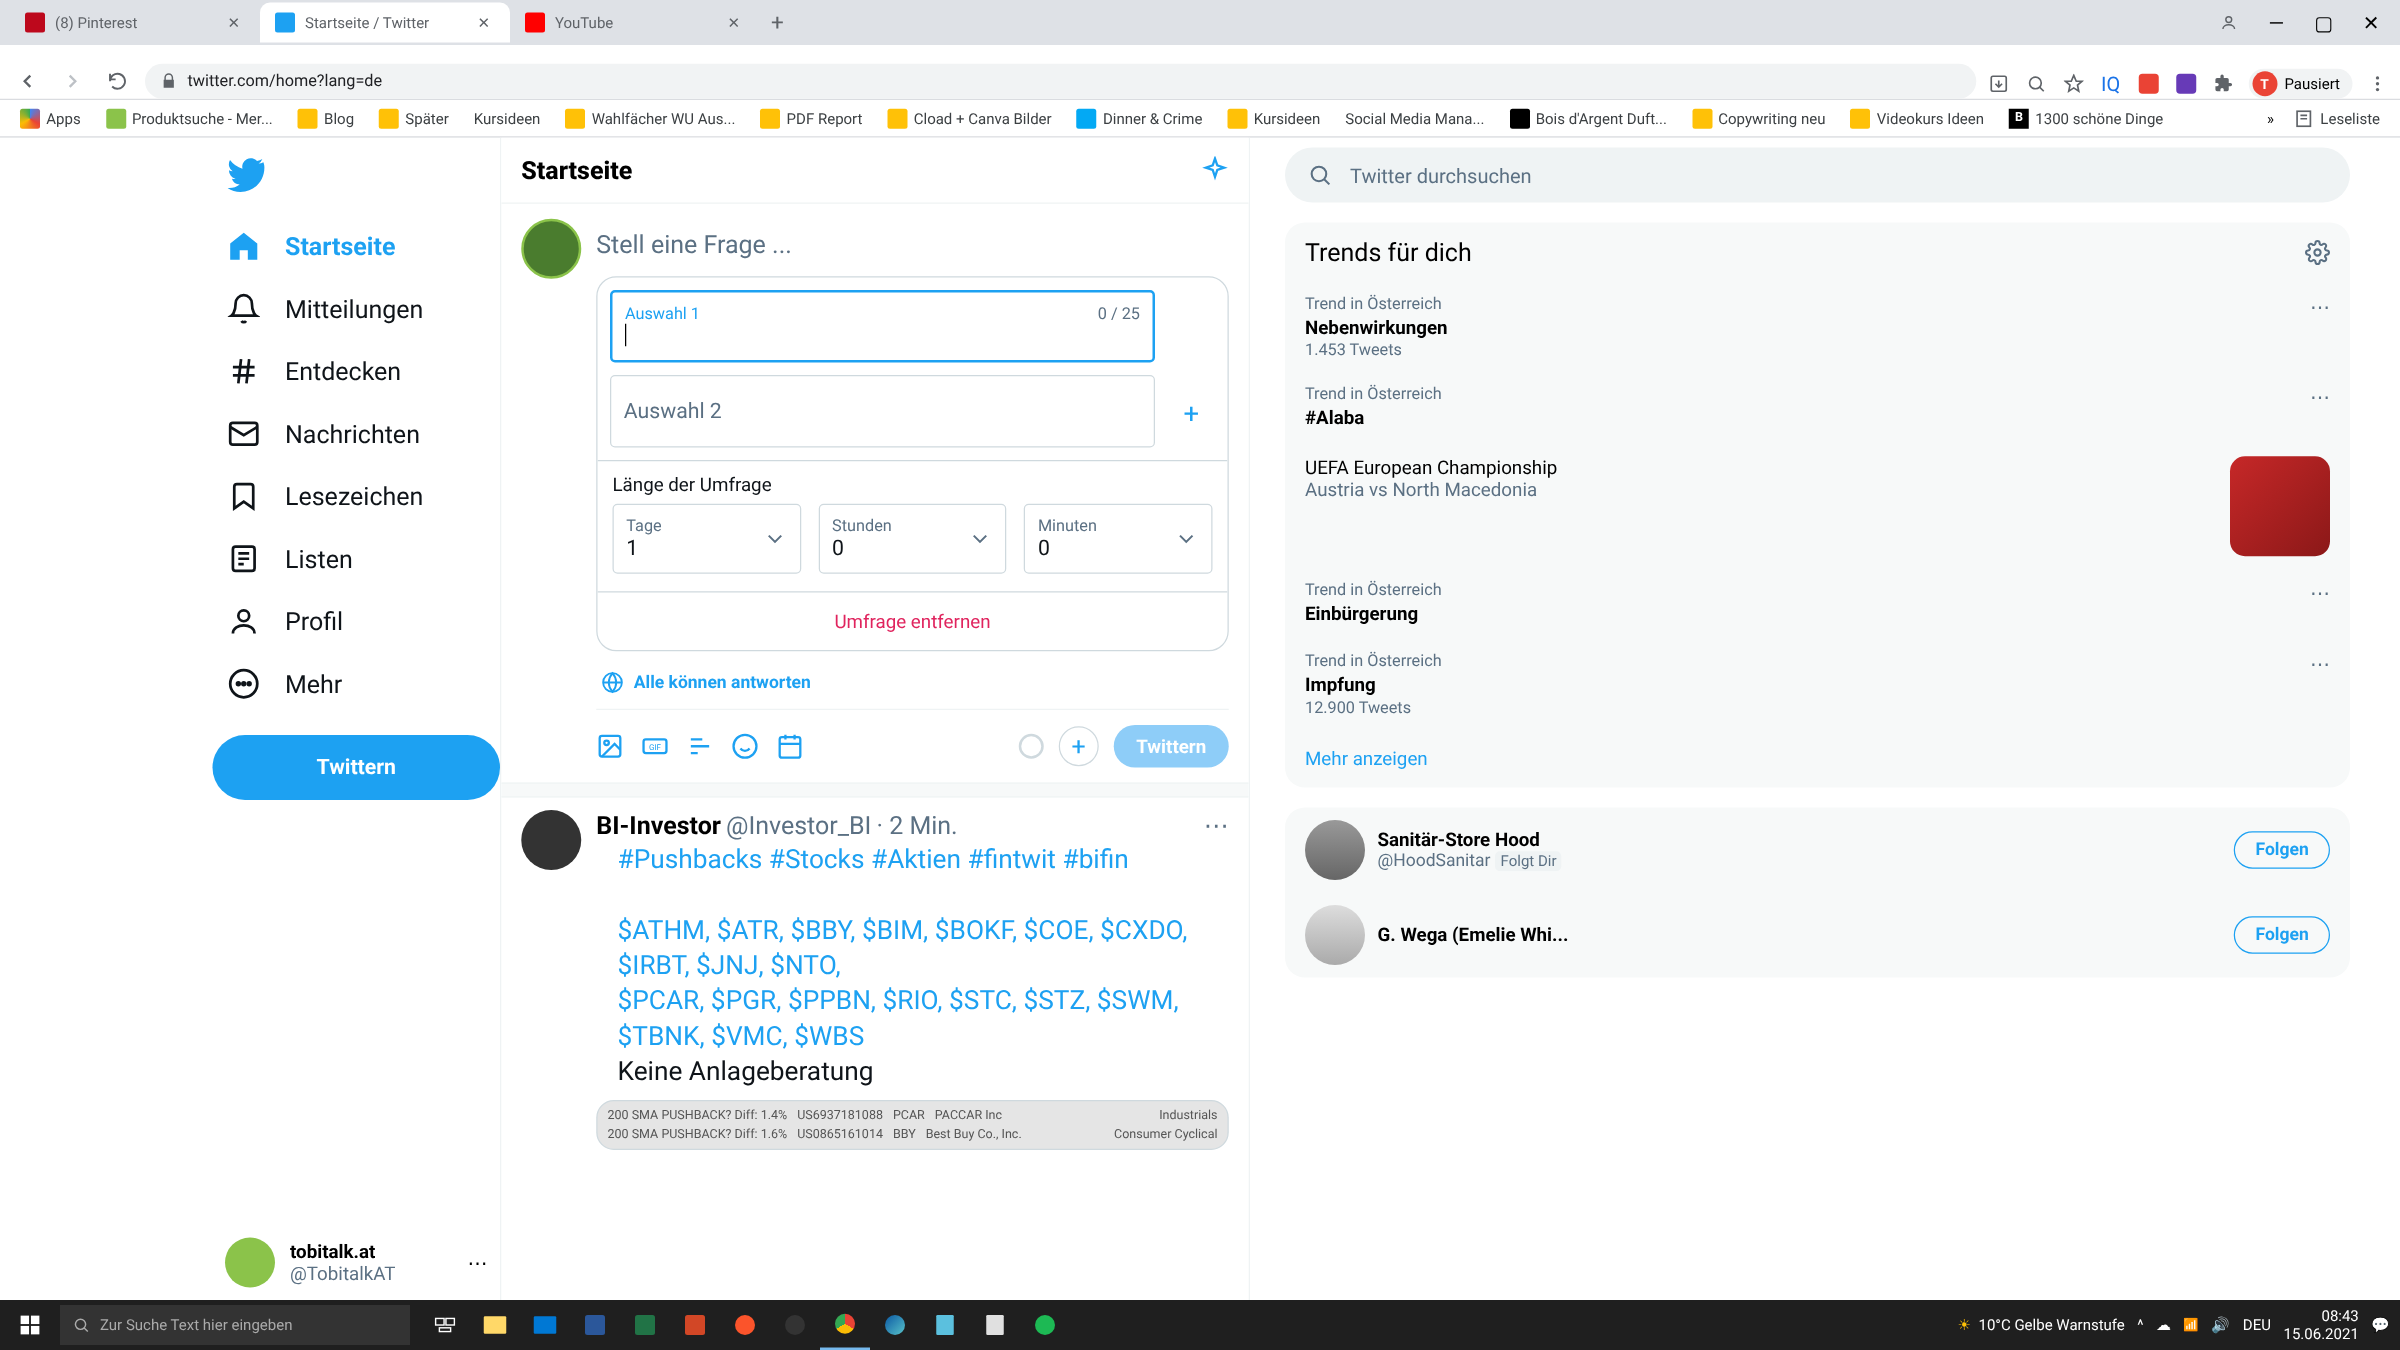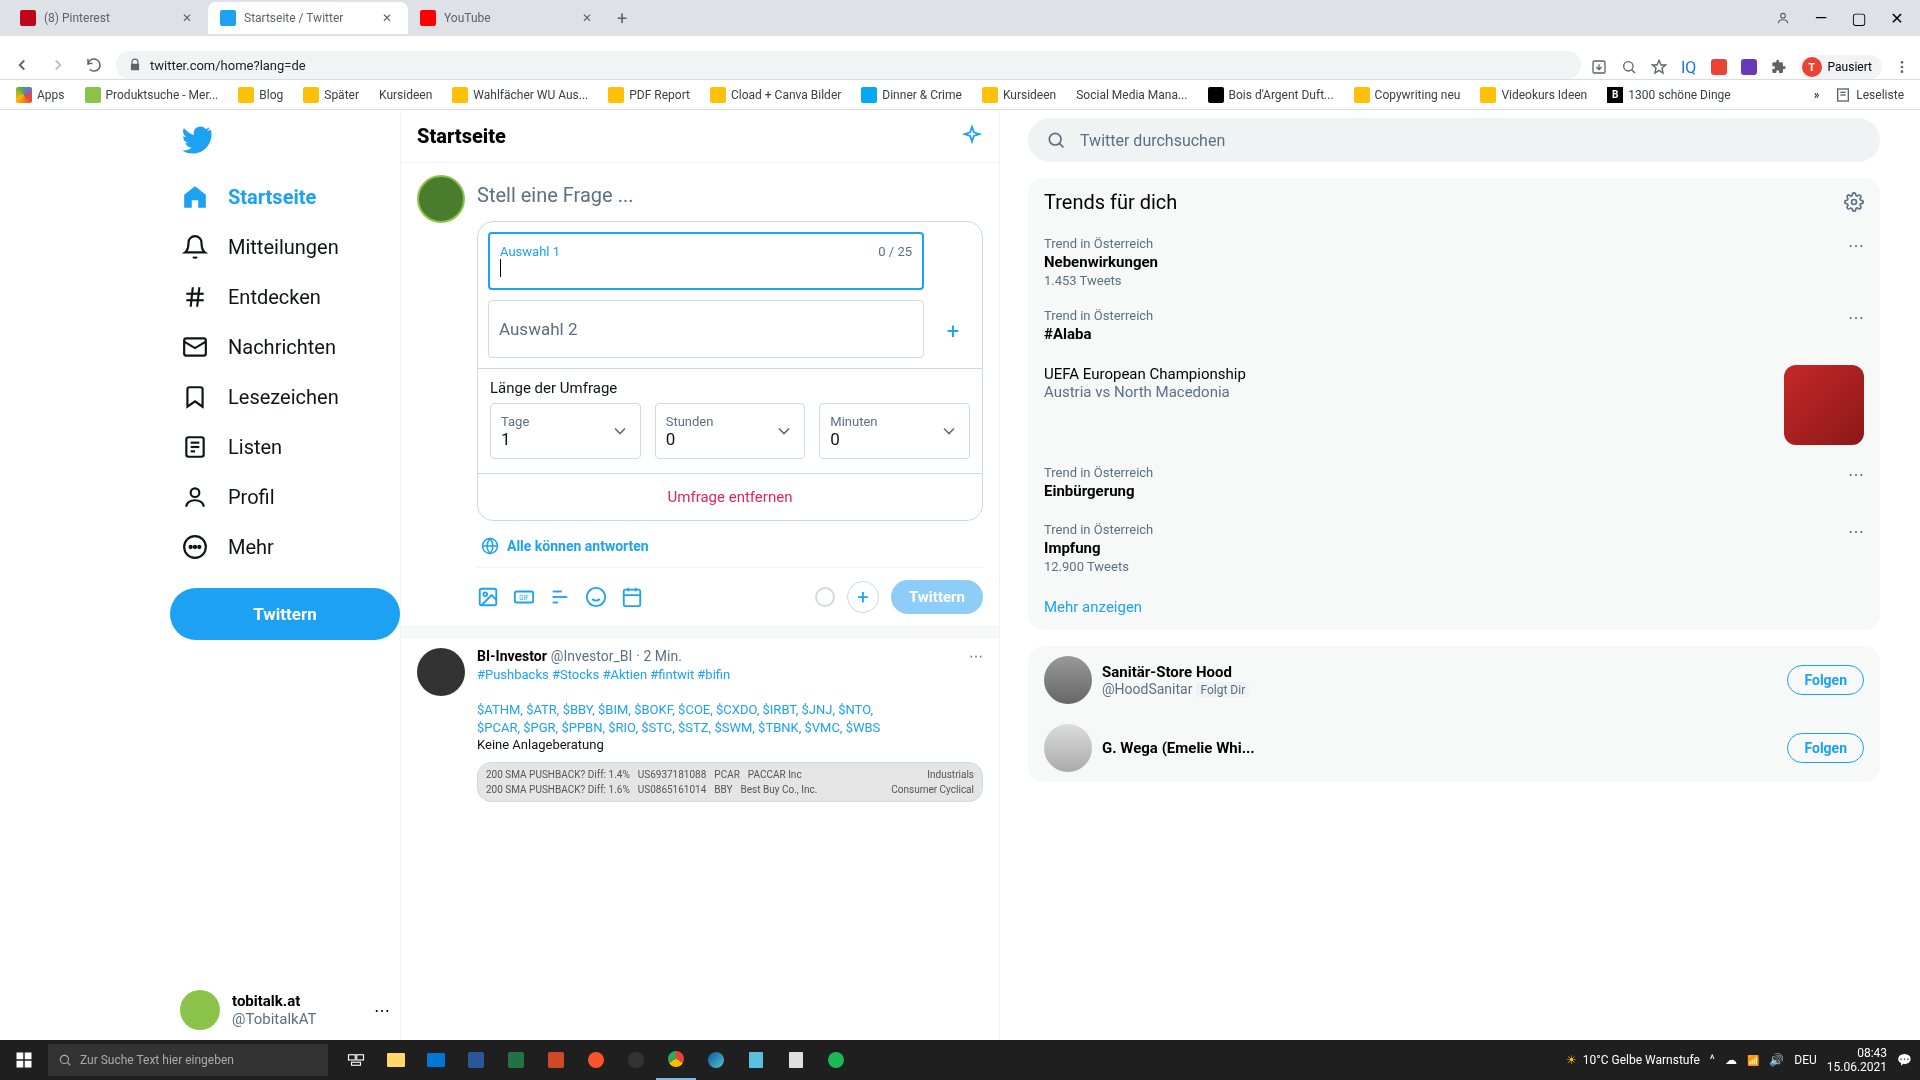--- a/index.html
+++ b/index.html
@@ -89,25 +89,25 @@
 .compose-right { display: flex; align-items: center; gap: 12px; }
 .char-circle { width: 20px; height: 20px; border: 2px solid #cfd9de; border-radius: 50%; }
 .add-thread { width: 32px; height: 32px; border: 1px solid #cfd9de; border-radius: 50%; display: flex; align-items: center; justify-content: center; color: #1da1f2; font-size: 20px; cursor: pointer; }
 .tweet-submit { background: #8ecdf8; color: #fff; font-weight: 700; font-size: 15px; border: none; border-radius: 20px; padding: 8px 18px; cursor: pointer; }
 
 .divider-gap { height: 12px; background: #f7f9f9; border-top: 1px solid #eff3f4; border-bottom: 1px solid #eff3f4; }
 
 .tweet { padding: 10px 16px; display: flex; gap: 12px; }
 .tweet .avatar { width: 48px; height: 48px; border-radius: 50%; background: #333; flex-shrink: 0; }
 .tweet-body { flex: 1; }
-.tweet-header { display: flex; align-items: flex-end; gap: 4px; font-size: 14px; }
+.tweet-header { display: flex; align-items: flex-end; gap: 4px; font-size: 20px; }
 .tweet-header .uname { font-weight: 700; }
 .tweet-header .handle, .tweet-header .time { color: #5b7083; }
 .tweet-header .more { margin-left: auto; color: #5b7083; cursor: pointer; }
-.tweet-text { font-size: 13px; color: #0f1419; margin-top: 2px; line-height: 1.35; }
+.tweet-text { font-size: 21px; color: #0f1419; margin-top: 2px; line-height: 1.35; margin-left: 17px; }
 .tweet-text a { color: #1da1f2; text-decoration: none; }
 .tweet-image { margin-top: 8px; border: 1px solid #cfd9de; border-radius: 14px; overflow: hidden; background: #e5e5e5; font-size: 10px; padding: 4px; }
 .tweet-image .row { display: flex; gap: 8px; padding: 2px 4px; color: #555; }
 
 
 .right-col { padding: 8px 40px 8px 28px; }
 .search-box { background: #eff3f4; border-radius: 24px; height: 44px; display: flex; align-items: center; gap: 14px; padding: 0 18px; color: #5b7083; margin-bottom: 16px; }
 .trends-card, .follow-card { background: #f7f9f9; border-radius: 16px; margin-bottom: 16px; overflow: hidden; }
 .card-header { display: flex; align-items: center; justify-content: space-between; padding: 12px 16px; }
 .card-header h3 { font-size: 20px; font-weight: 400; }

